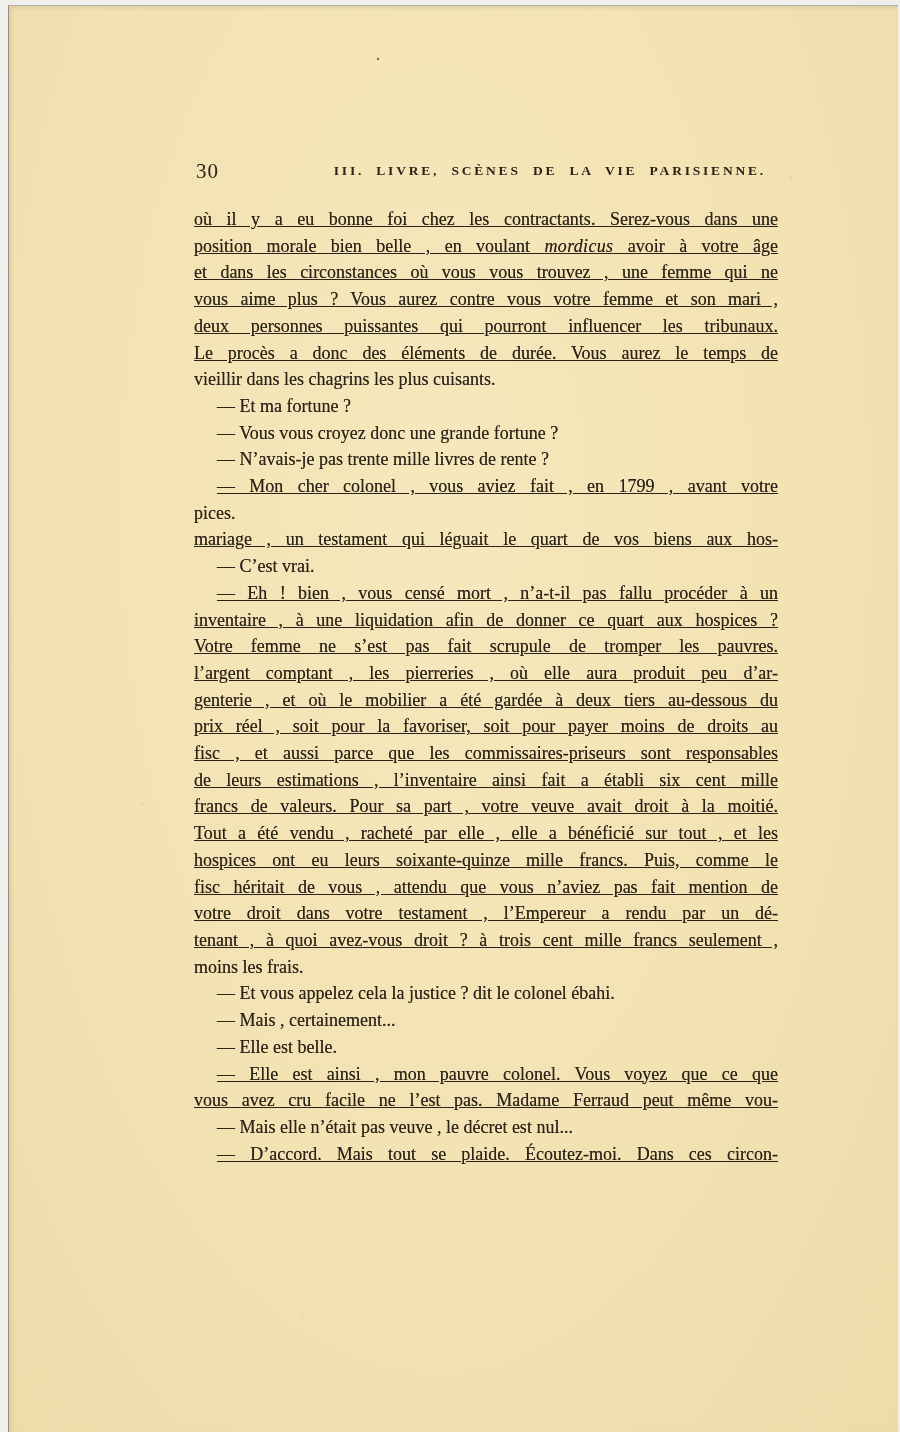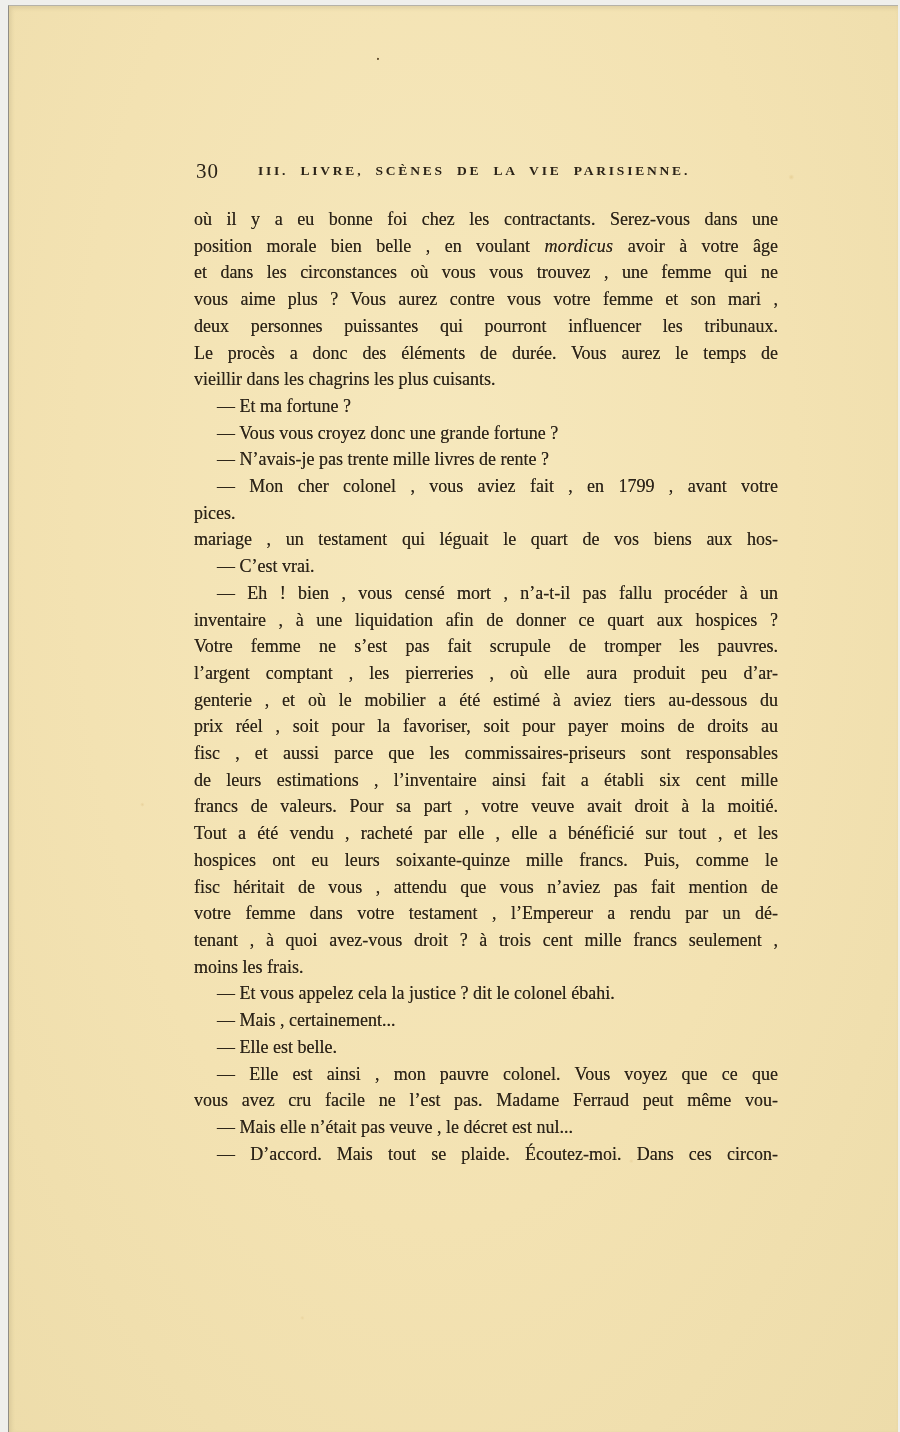--- a/index.html
+++ b/index.html
@@ -49,34 +49,34 @@
   .pagenum {
     position: absolute;
     left: 2px; top: 0;
     font-size: 21px;
     letter-spacing: 1px;
   }
   .running {
     display: block;
     padding-top: 4px;
     transform: translateX(-12px);
-    text-align: center;
+    text-align: right;
     font-size: 13.5px;
     font-weight: bold;
     letter-spacing: 2.8px;
     word-spacing: 6px;
     white-space: nowrap;
   }
   .bodytext {
     font-size: 18px;
     line-height: 26.7px;
     text-shadow: 0 0 0.5px rgba(43,35,24,.65);
   }
   .ln { min-height: 26.7px; }
-  .ln.jfy { text-align: justify; text-align-last: justify; }
+  .ln.jfy { text-align: justify; text-align-last: justify; text-decoration: underline; }
   .ln.ind { text-indent: 23px; }
   i { font-style: italic; letter-spacing: 0.3px; }
 </style>
 </head>
 <body>
 
 <div class="scan">
   <div class="paper">
     <div class="content">
       <div class="header-row">
@@ -108,29 +108,29 @@
             <div class="ln jfy">mariage , un testament qui léguait le quart de vos biens aux hos-</div>
           </div>
           <div class="para">
             <div class="ln ind">— C’est vrai.</div>
           </div>
           <div class="para">
             <div class="ln jfy ind">— Eh ! bien , vous censé mort , n’a-t-il pas fallu procéder à un</div>
             <div class="ln jfy">inventaire , à une liquidation afin de donner ce quart aux hospices ?</div>
             <div class="ln jfy">Votre femme ne s’est pas fait scrupule de tromper les pauvres.</div>
             <div class="ln jfy">l’argent comptant , les pierreries , où elle aura produit peu d’ar-</div>
-            <div class="ln jfy">genterie , et où le mobilier a été estimé à aviez tiers au-dessous du</div>
+            <div class="ln jfy">genterie , et où le mobilier a été gardée à deux tiers au-dessous du</div>
             <div class="ln jfy">prix réel , soit pour la favoriser, soit pour payer moins de droits au</div>
             <div class="ln jfy">fisc , et aussi parce que les commissaires-priseurs sont responsables</div>
             <div class="ln jfy">de leurs estimations , l’inventaire ainsi fait a établi six cent mille</div>
             <div class="ln jfy">francs de valeurs. Pour sa part , votre veuve avait droit à la moitié.</div>
             <div class="ln jfy">Tout a été vendu , racheté par elle , elle a bénéficié sur tout , et les</div>
             <div class="ln jfy">hospices ont eu leurs soixante-quinze mille francs. Puis, comme le</div>
             <div class="ln jfy">fisc héritait de vous , attendu que vous n’aviez pas fait mention de</div>
-            <div class="ln jfy">votre femme dans votre testament , l’Empereur a rendu par un dé-</div>
+            <div class="ln jfy">votre droit dans votre testament , l’Empereur a rendu par un dé-</div>
             <div class="ln jfy">tenant , à quoi avez-vous droit ? à trois cent mille francs seulement ,</div>
             <div class="ln">moins les frais.</div>
           </div>
           <div class="para">
             <div class="ln ind">— Et vous appelez cela la justice ? dit le colonel ébahi.</div>
           </div>
           <div class="para">
             <div class="ln ind">— Mais , certainement...</div>
           </div>
           <div class="para">

